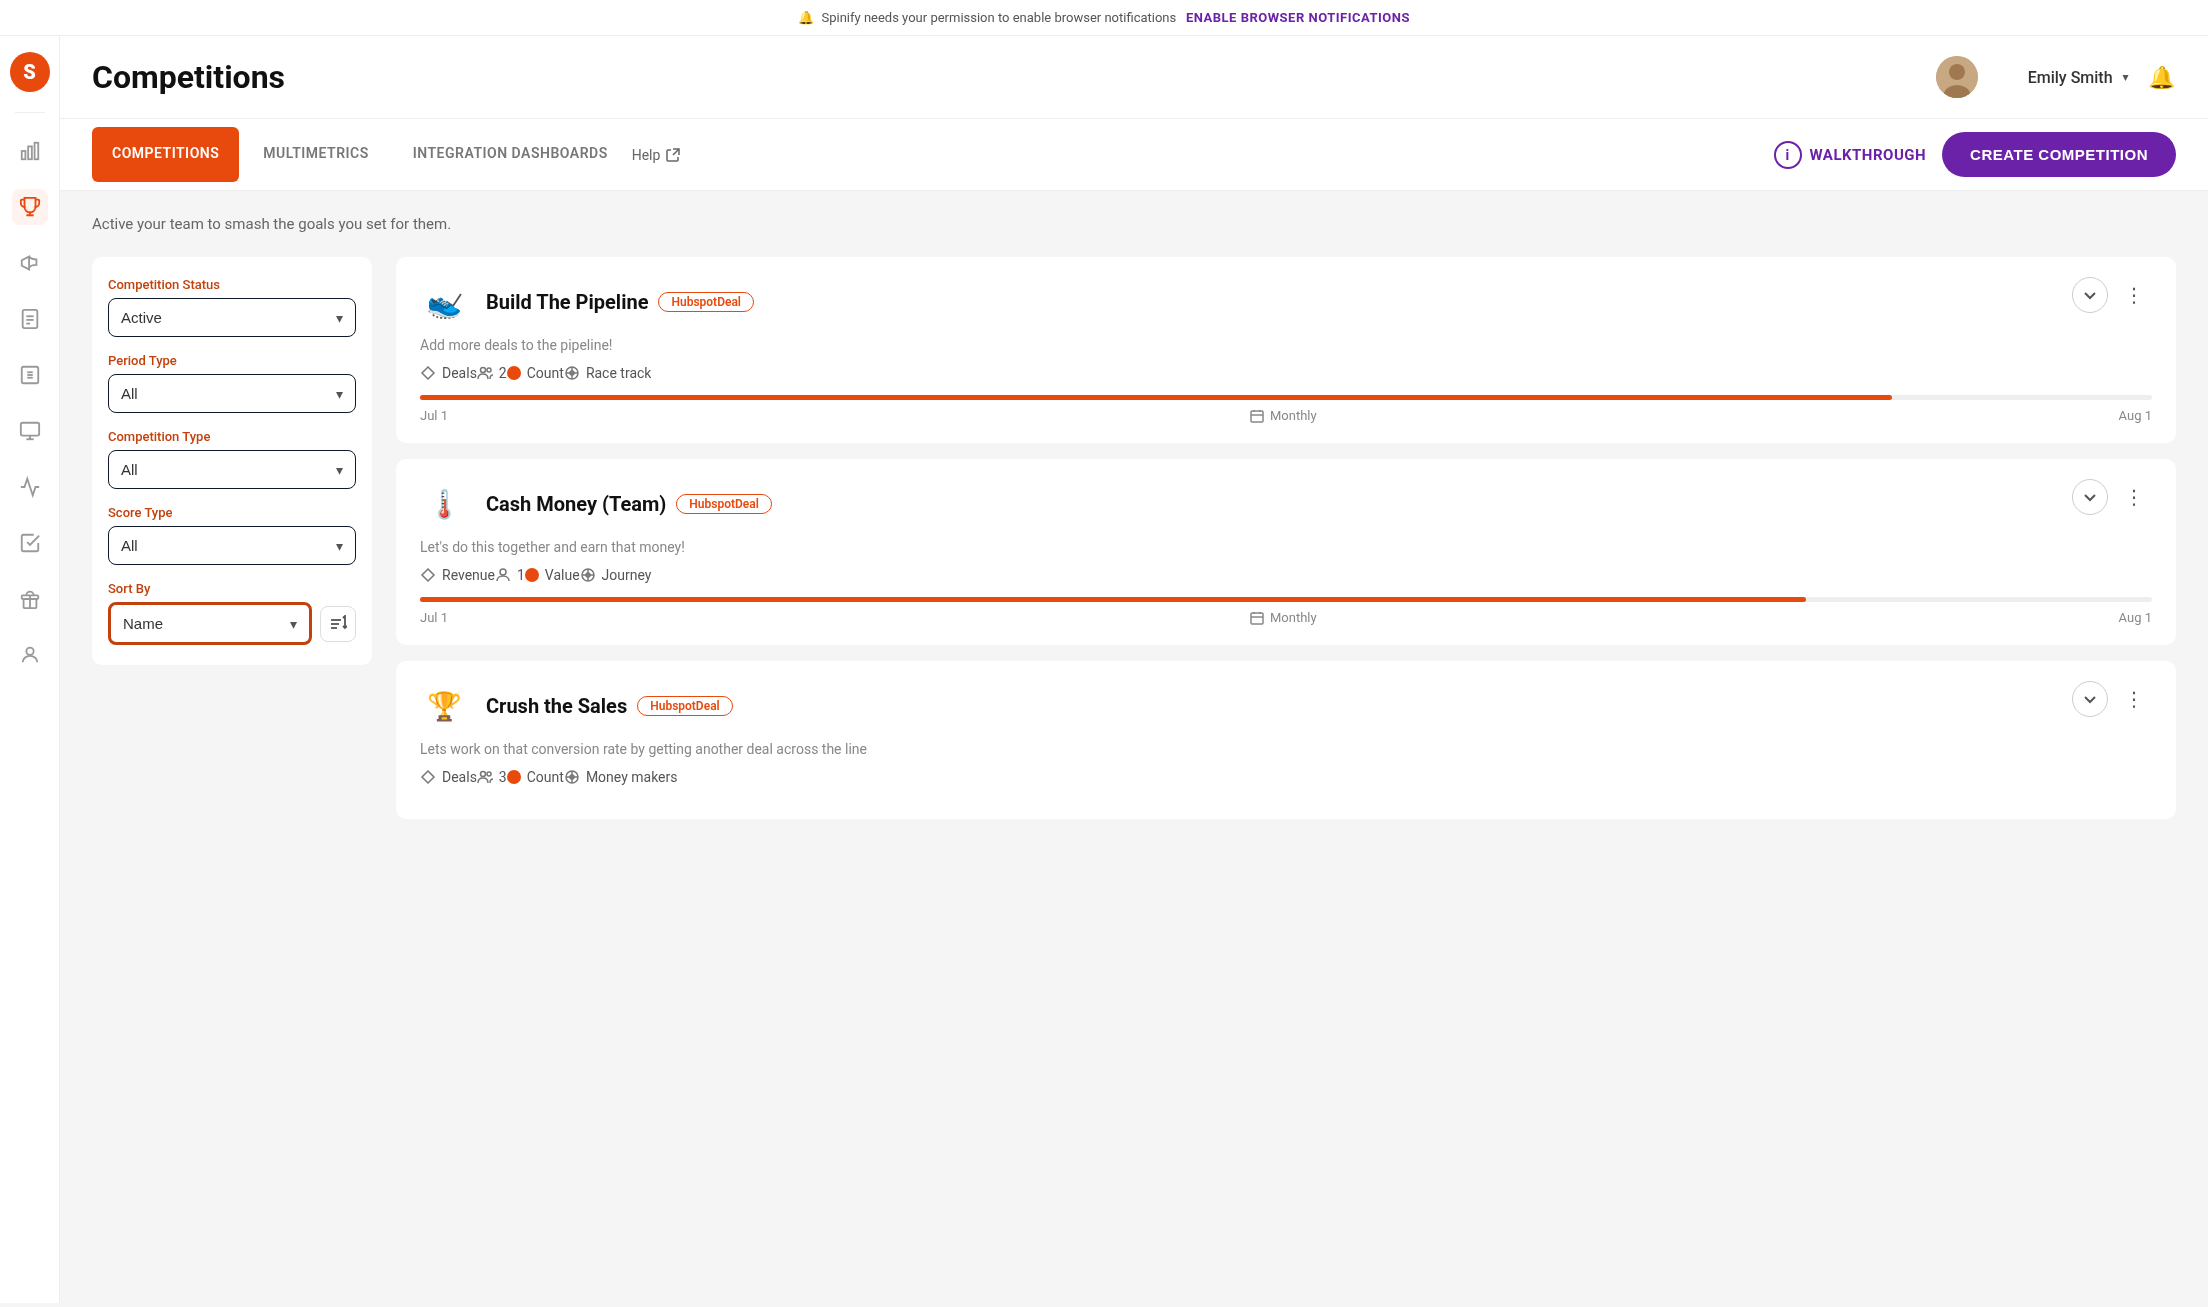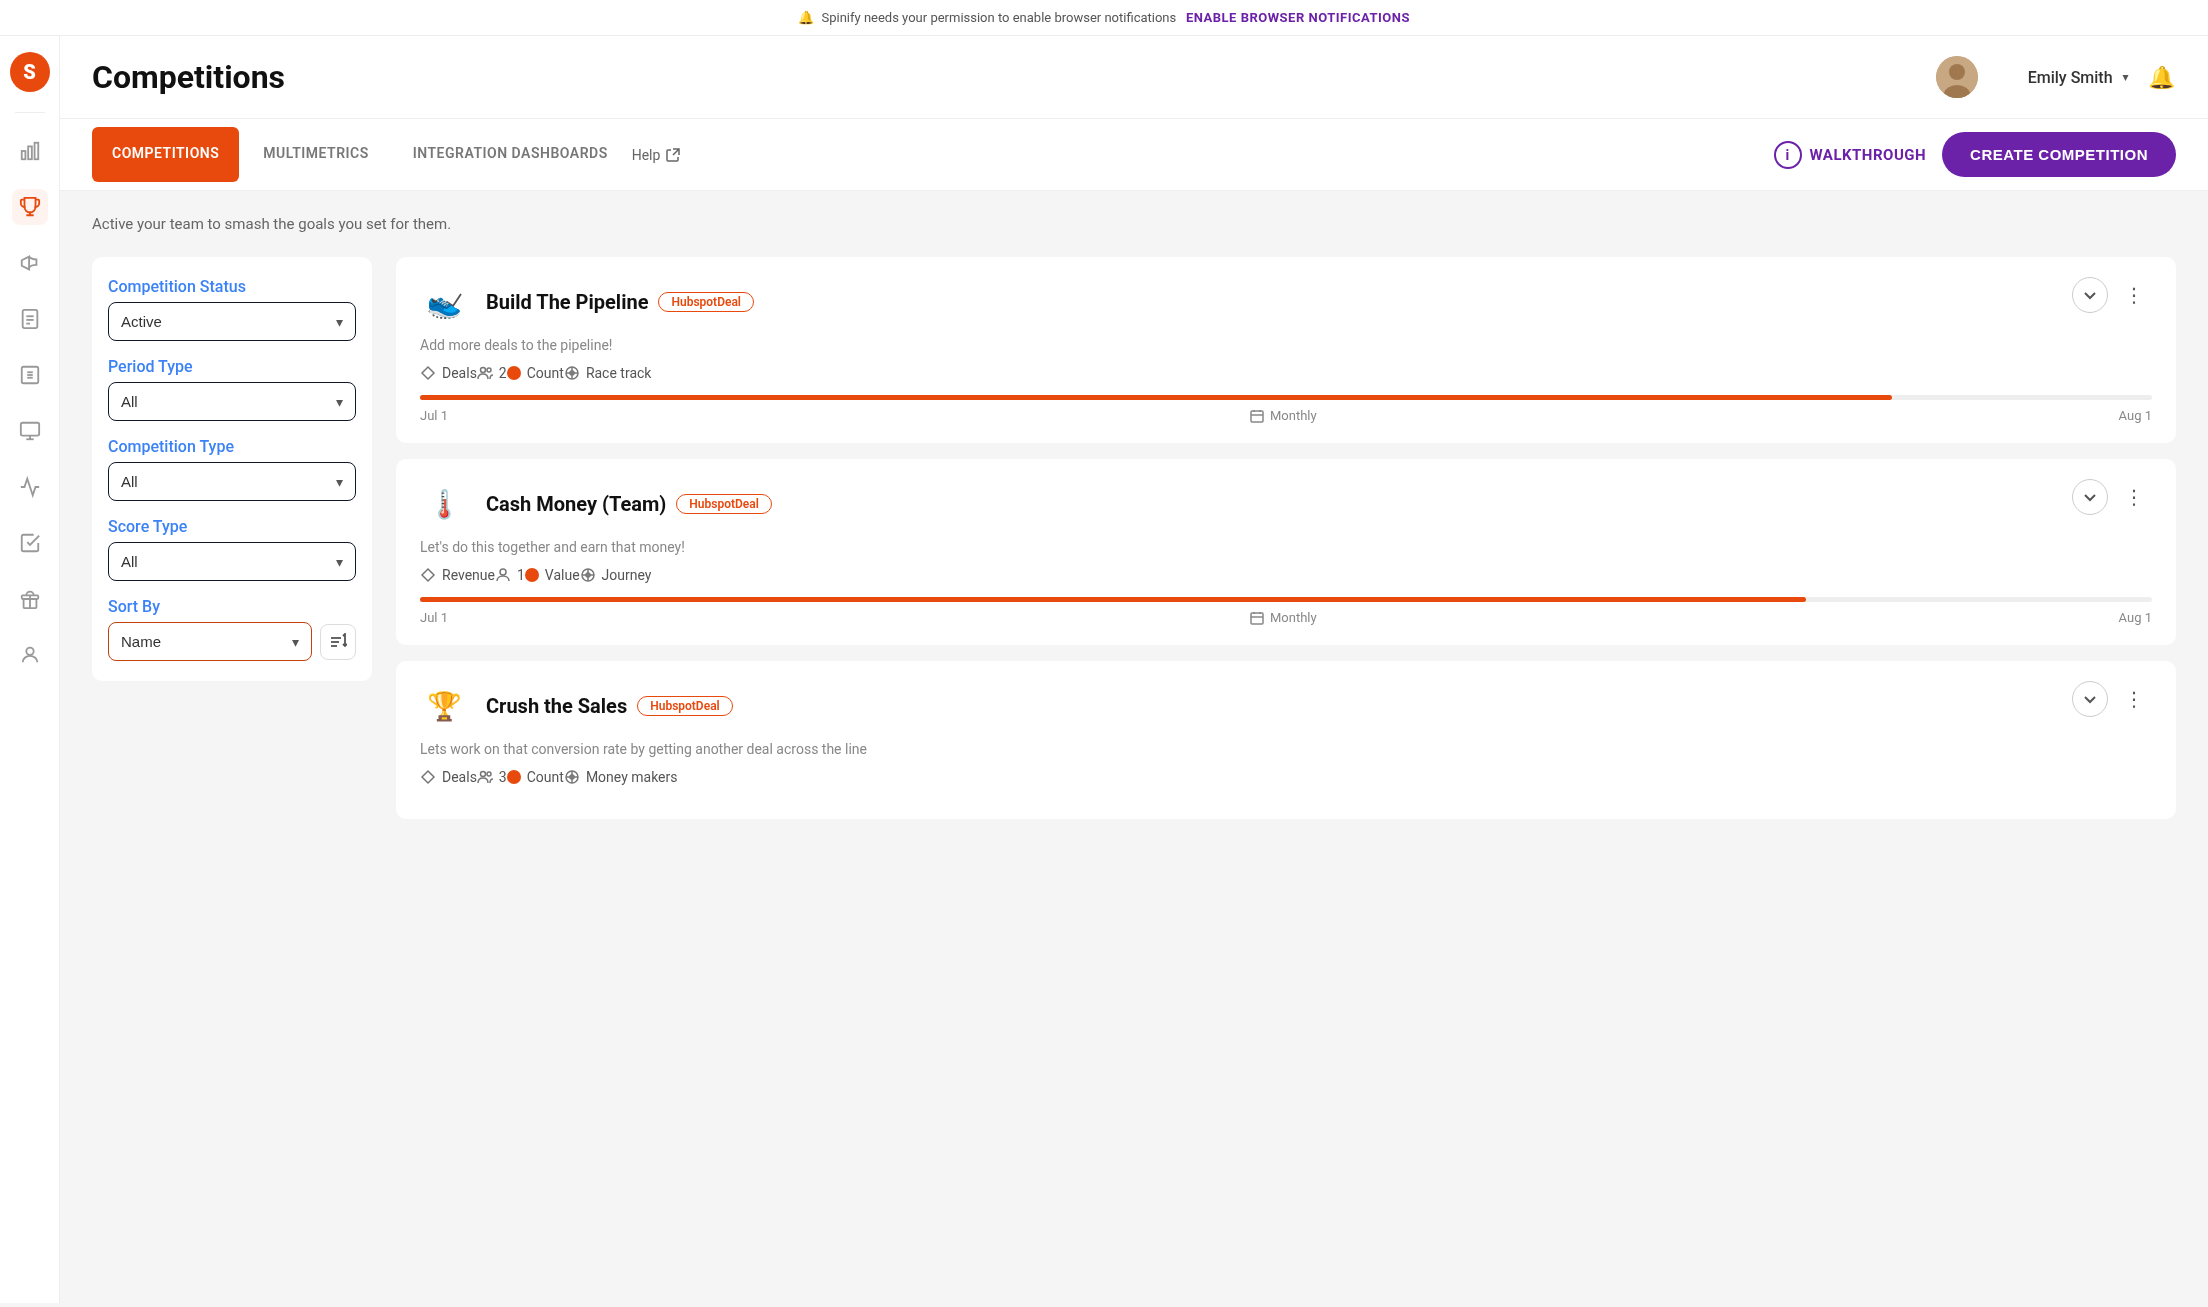--- a/index.html
+++ b/index.html
@@ -232,22 +232,22 @@
       display: flex;
       flex-direction: column;
       gap: 16px;
     }
     .filter-group {
       display: flex;
       flex-direction: column;
       gap: 6px;
     }
     .filter-label {
-      font-size: 16px;
-      color: #3b82f6;
+      font-size: 13px;
+      color: #c2410c;
       font-weight: 500;
     }
     .filter-select-wrapper {
       position: relative;
       border: 1px solid #0f172a;
       border-radius: 8px;
       background: #fff;
     }
     .filter-select {
       width: 100%;
@@ -271,21 +271,21 @@
       font-size: 14px;
     }
     .sort-row {
       display: flex;
       align-items: center;
       gap: 8px;
     }
     .sort-select-wrapper {
       flex: 1;
       position: relative;
-      border: 1px solid #c2410c;
+      border: 3px solid #c2410c;
       border-radius: 8px;
       background: #fff;
     }
     .sort-icon-btn {
       width: 36px;
       height: 36px;
       border: 1px solid #ddd;
       border-radius: 8px;
       background: #fff;
       display: flex;

